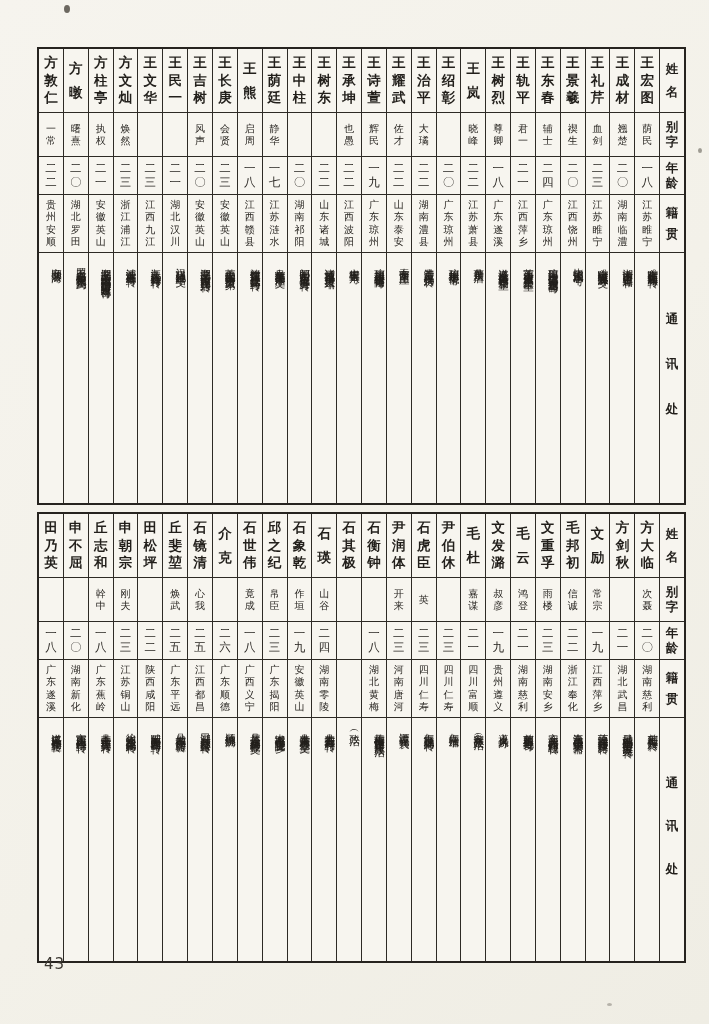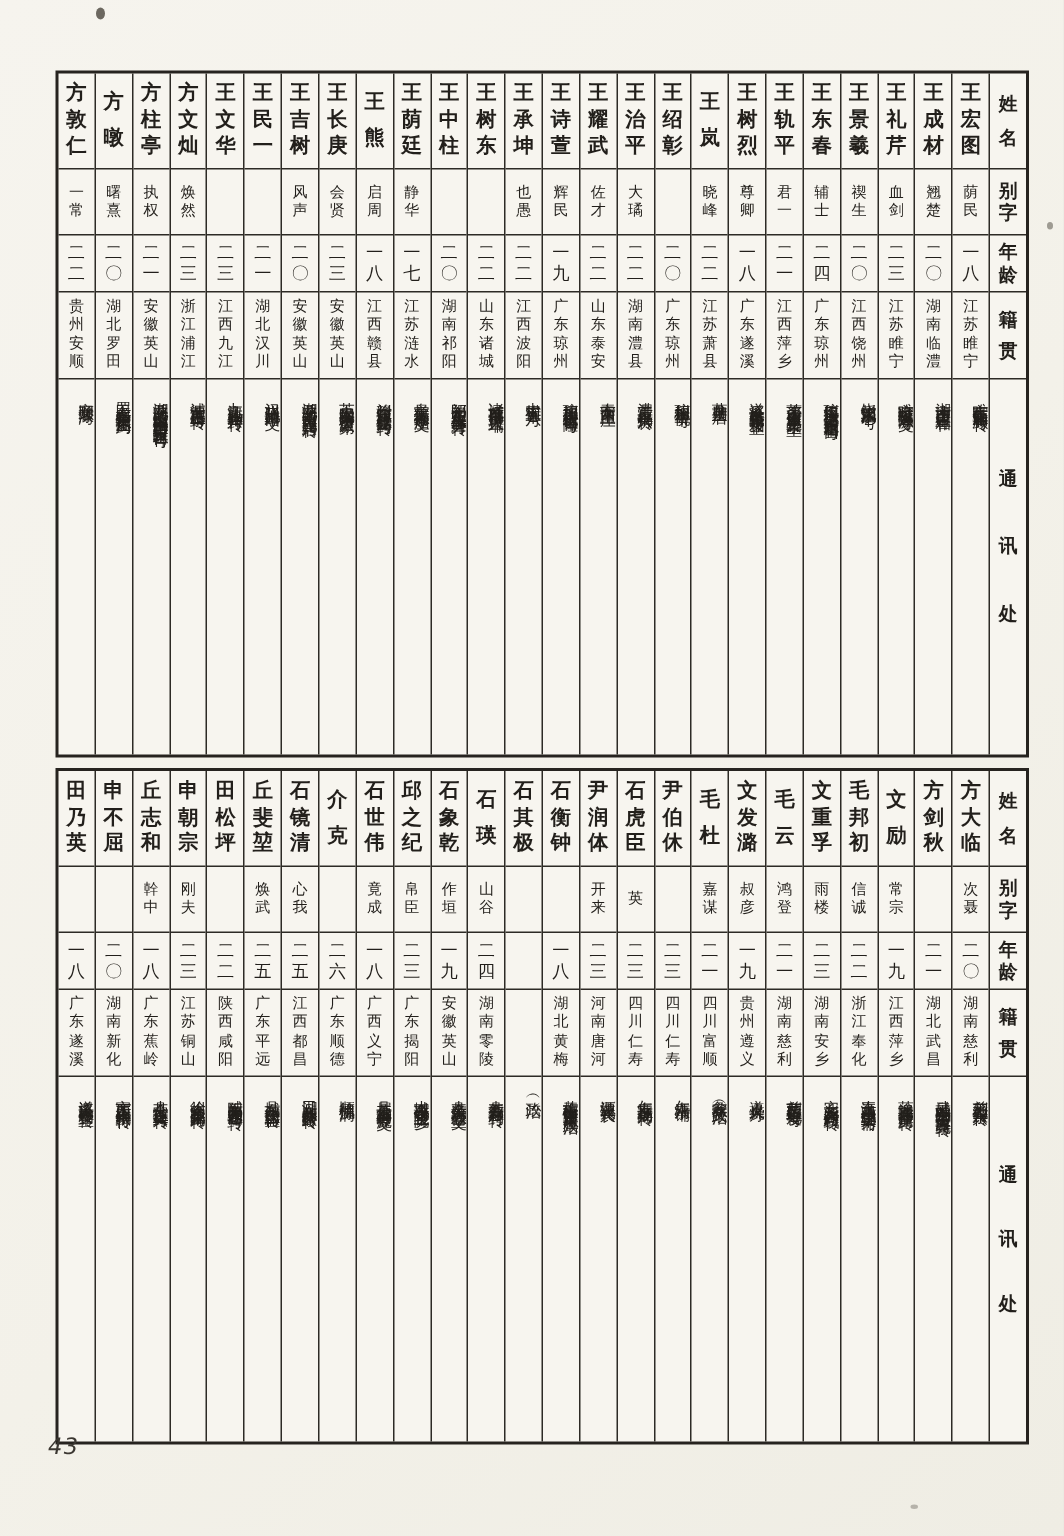--- a/index.html
+++ b/index.html
@@ -22,21 +22,21 @@
   .c-origin{height:58px;justify-content:space-evenly;padding:3px 0;font-size:10px;}
   .c-address{flex:1 1 auto;border-bottom:none;display:block;writing-mode:vertical-rl;
              text-orientation:mixed;font-size:10.5px;line-height:1.08;letter-spacing:1px;
              padding:7px 1px 24px 1px;}
   .header-col .cell{font-weight:600;}
   .header-col .c-name,.header-col .c-origin{font-size:12.5px;}
   .header-col .c-courtesy,.header-col .c-age{font-size:12.5px;}
   .header-col .c-address{display:flex;flex-direction:column;align-items:center;
              justify-content:space-evenly;writing-mode:horizontal-tb;
              padding:28px 0 56px 0;font-size:12.5px;letter-spacing:0;}
-  .page-number{position:absolute;left:32px;top:955px;font-size:15px;color:#3b3731;letter-spacing:1px;font-style:italic;}
+  .page-number{position:absolute;left:44px;top:955px;font-size:15px;color:#3b3731;letter-spacing:1px;}
   .speck{position:absolute;background:#4a453c;border-radius:50%;opacity:.8;}
   .speck-1{left:64px;top:5px;width:6px;height:8px;}
   .speck-2{left:698px;top:148px;width:4px;height:5px;opacity:.5;}
   .speck-3{left:607px;top:1003px;width:5px;height:3px;opacity:.35;}
 </style>
 </head>
 <body>
 
 <div class="sheet">
 

